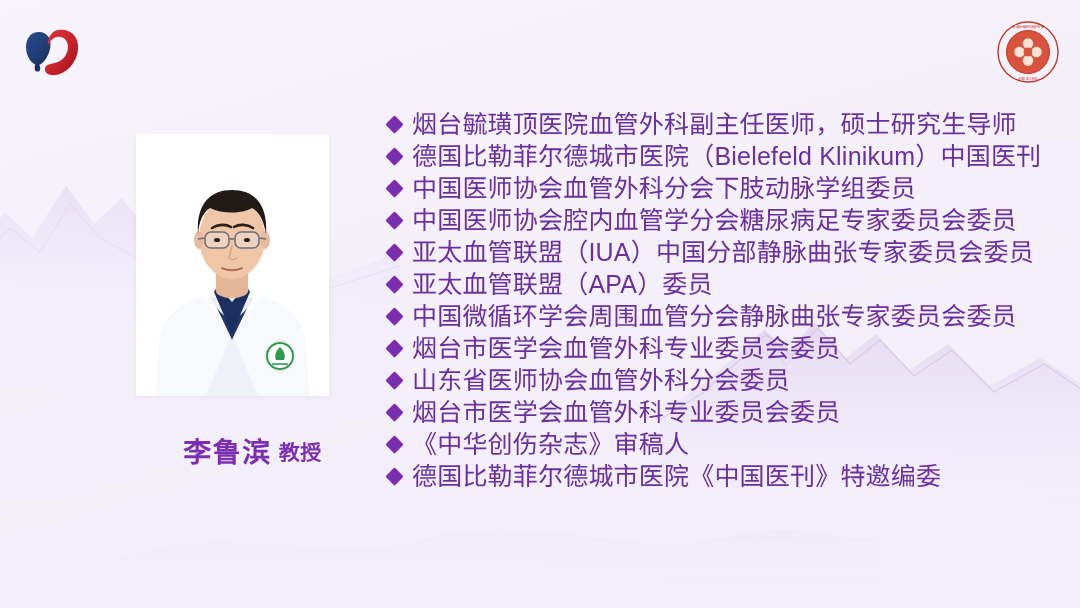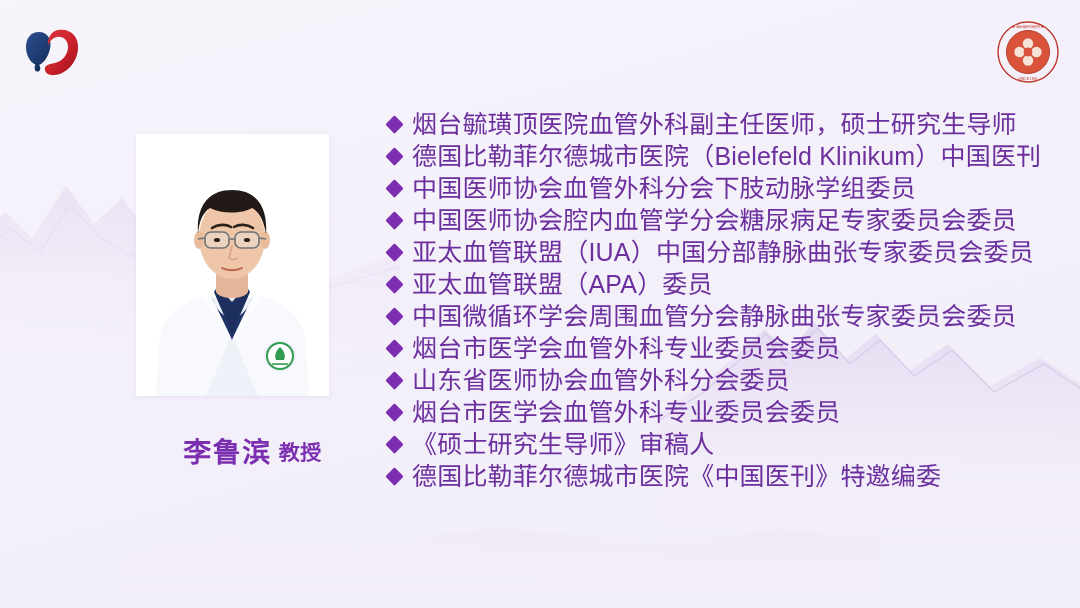--- a/index.html
+++ b/index.html
@@ -315,21 +315,21 @@
     <div class="cred-item">
       <span class="cred-bullet"></span>
       <span class="cred-text">山东省医师协会血管外科分会委员</span>
     </div>
     <div class="cred-item">
       <span class="cred-bullet"></span>
       <span class="cred-text">烟台市医学会血管外科专业委员会委员</span>
     </div>
     <div class="cred-item">
       <span class="cred-bullet"></span>
-      <span class="cred-text">《硕士研究生导师》审稿人</span>
+      <span class="cred-text">《中华创伤杂志》审稿人</span>
     </div>
     <div class="cred-item">
       <span class="cred-bullet"></span>
       <span class="cred-text">德国比勒菲尔德城市医院《中国医刊》特邀编委</span>
     </div>
   </div>
 
 </div>
 
 </body></html>

